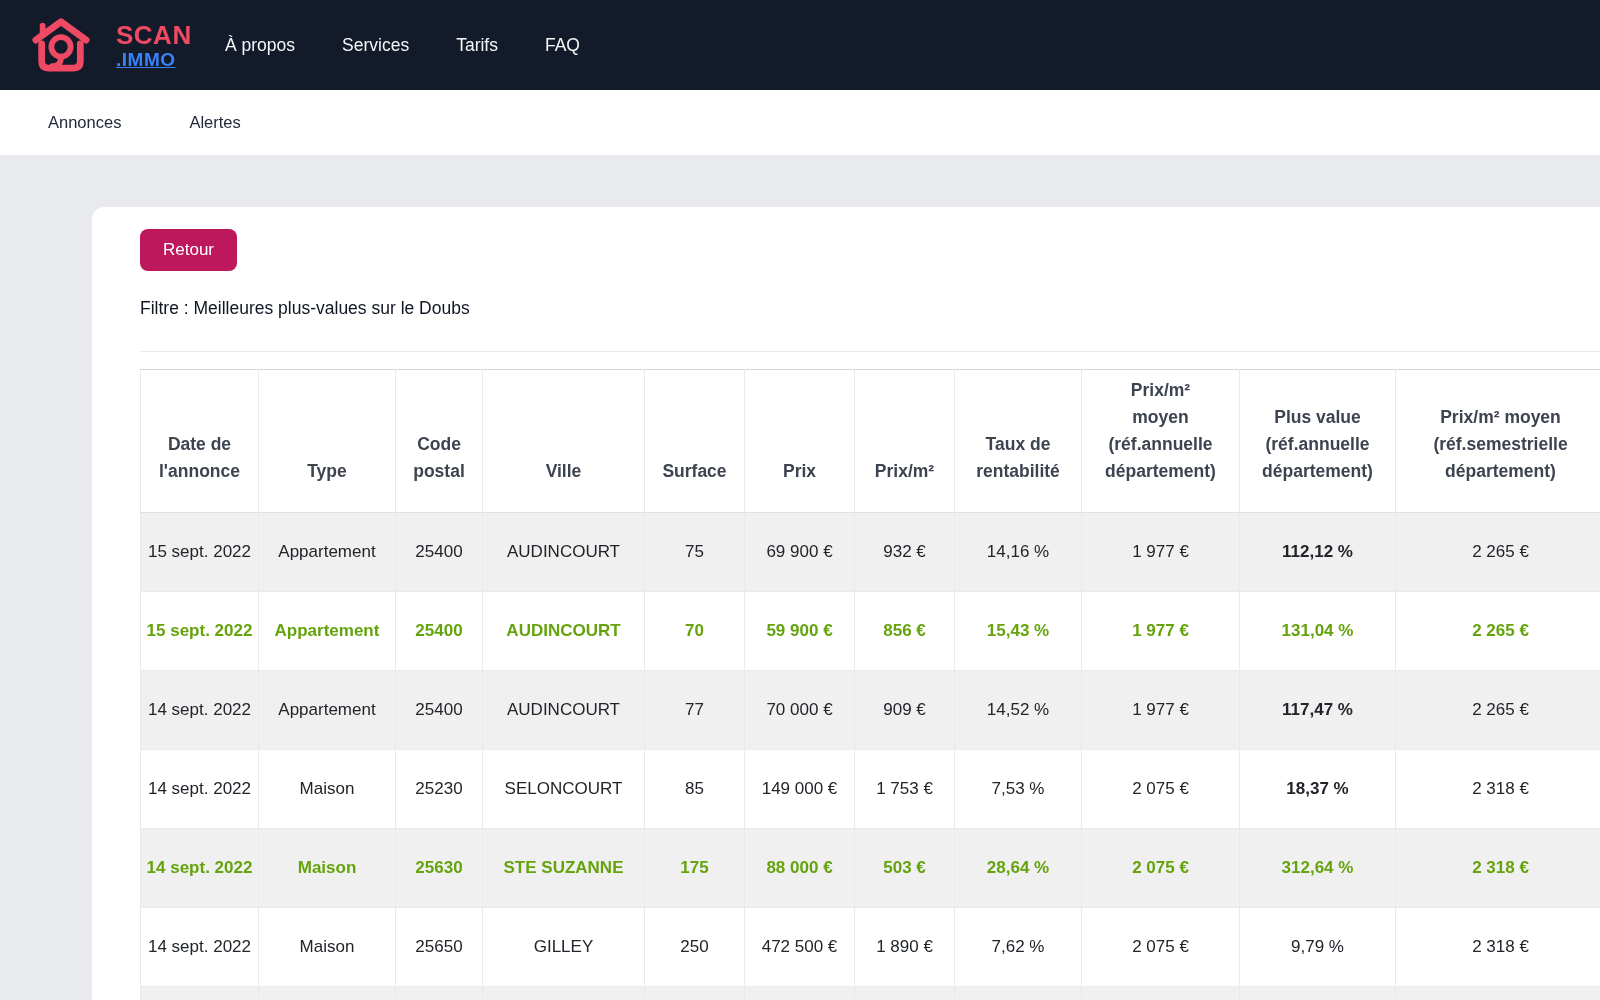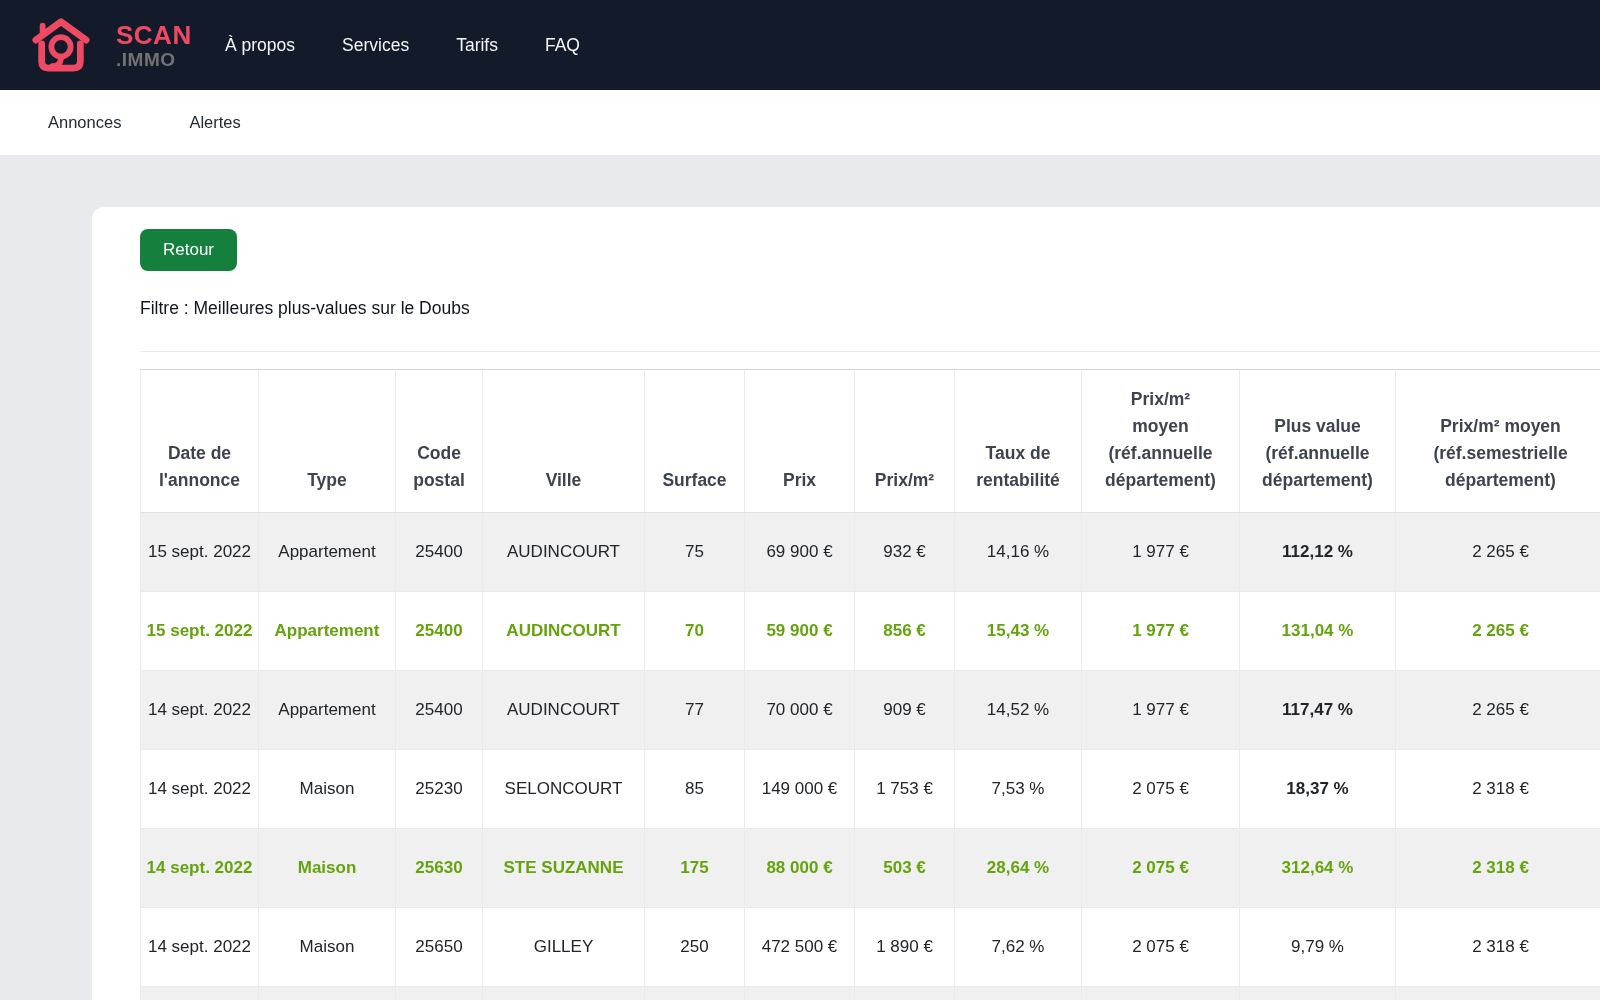--- a/index.html
+++ b/index.html
@@ -13,55 +13,55 @@
   .topnav {
     height: 90px;
     background: #131a29;
     display: flex;
     align-items: center;
     padding-left: 30px;
   }
   .logo { display: flex; align-items: center; gap: 24px; width: 150px; cursor: pointer; }
   .logo-text { display: flex; flex-direction: column; line-height: 1; }
   .logo-scan { color: #ef4a63; font-weight: 700; font-size: 26px; letter-spacing: .5px; }
-  .logo-immo { color: #737373; font-weight: 700; font-size: 19px; margin-top: 2px; letter-spacing: .5px; }
+  .logo-immo { color: #3b82f6; font-weight: 700; font-size: 19px; margin-top: 2px; letter-spacing: .5px; text-decoration: underline; }
   .nav-links { display: flex; gap: 47px; margin-left: 45px; }
   .nav-links a {
     color: #f5f6f8; text-decoration: none; font-size: 17.5px; cursor: pointer;
   }
   
   .subnav {
     height: 65px; background: #ffffff;
     display: flex; align-items: center; padding-left: 48px; gap: 68px;
   }
   .subnav a { color: #222b3a; text-decoration: none; font-size: 16.5px; cursor: pointer; }
   
   .card {
     margin: 52px 0 0 92px;
     width: 1600px;
     min-height: 900px;
     background: #ffffff;
     border-radius: 12px;
     padding: 22px 0 0 48px;
   }
   .btn-retour {
-    background: #15803d; color: #ffffff; border: none; border-radius: 8px;
+    background: #be185d; color: #ffffff; border: none; border-radius: 8px;
     padding: 11px 23px; font-size: 17px; font-family: inherit; cursor: pointer;
   }
   .filter-line { margin-top: 27px; font-size: 17.5px; color: #101623; }
   .divider { margin-top: 32px; width: 1462px; border: none; border-top: 1px solid #e9eaec; }
   
   table.listings {
     border-collapse: collapse; table-layout: fixed;
     margin-top: 17px; width: 1462px; font-size: 17px;
   }
   table.listings th {
     font-weight: 700; color: #3d4450; font-size: 17.5px;
     vertical-align: bottom; text-align: center;
-    height: 143px; padding: 0 10px 18px;
+    height: 143px; padding: 0 10px 27px;
     white-space: pre-line; line-height: 1.55;
     border: 1px solid #eaeaea;
     border-top: 1px solid #d2d6da;
     border-bottom: 1px solid #dfe2e5;
     background: #ffffff;
   }
   table.listings td {
     text-align: center; vertical-align: middle;
     height: 79px; padding: 6px 10px;
     border: 1px solid #eaeaea;

